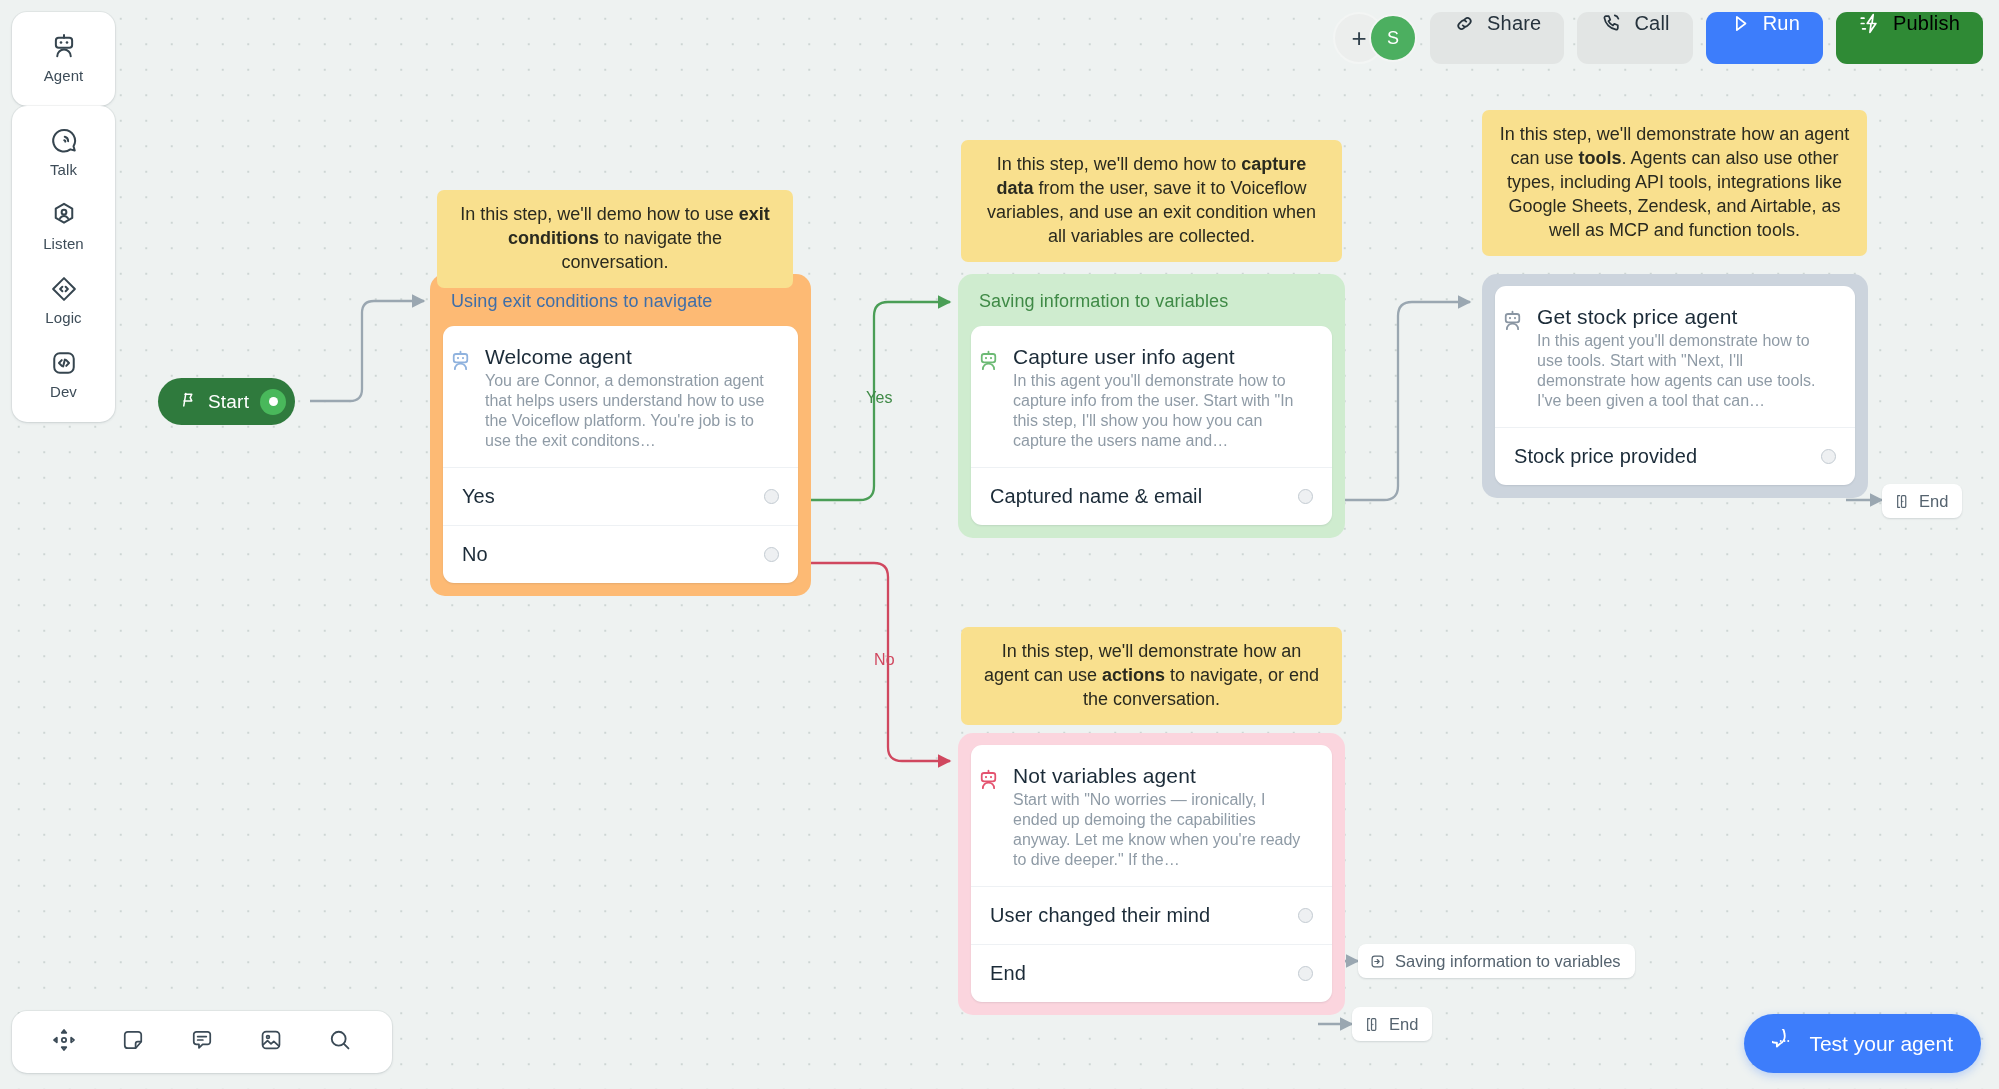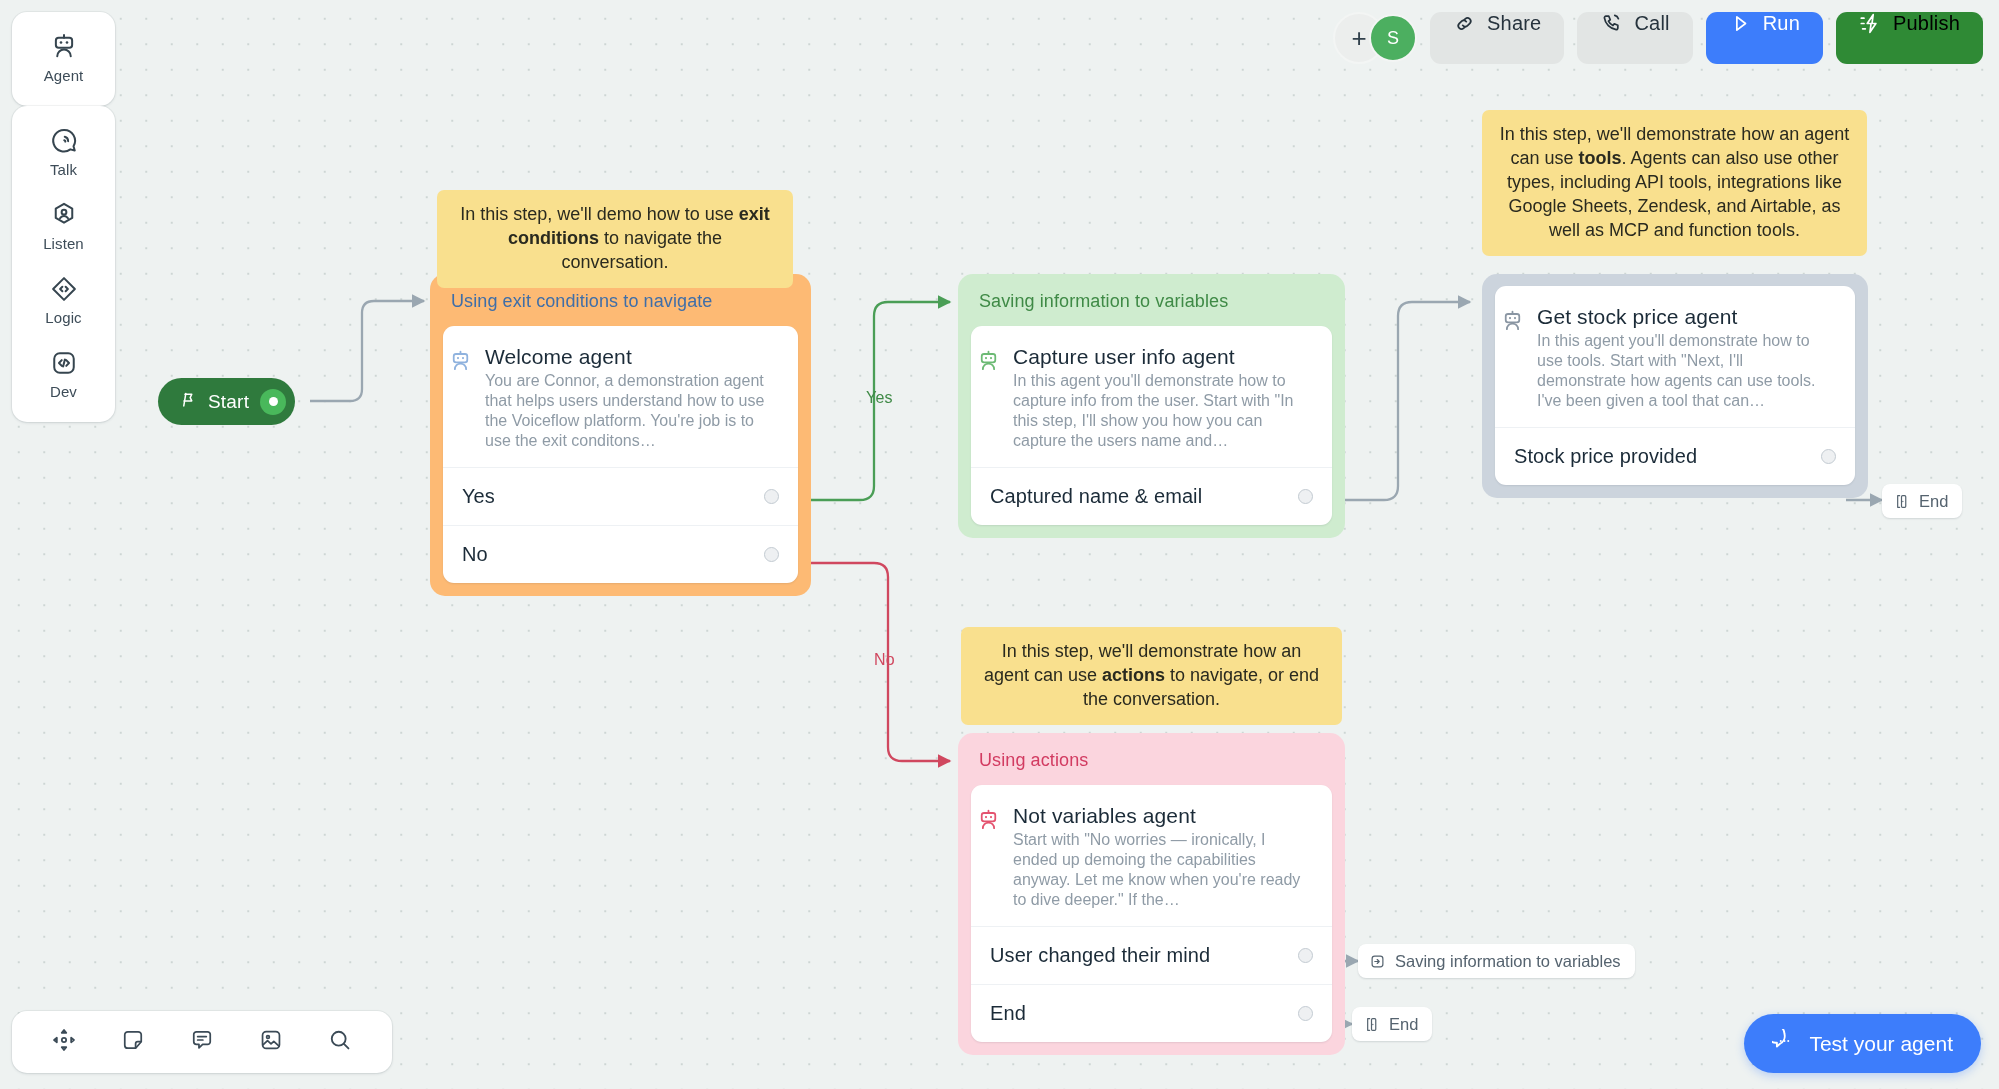--- a/index.html
+++ b/index.html
@@ -346,20 +346,23 @@
     <span>Start</span>
     <span class="start-port">
         <i></i>
       </span>
   </div>
 
   <div class="note" style="left:437px; top:190px; width:356px;">
     <span>In this step, we'll demo how to use <b>exit conditions</b> to navigate the conversation.</span>
   </div>
 
+  <div class="note" style="left:961px; top:140px; width:381px;">
+    <span>In this step, we'll demo how to <b>capture data</b> from the user, save it to Voiceflow variables, and use an exit condition when all variables are collected.</span>
+  </div>
 
   <div class="note" style="left:1482px; top:110px; width:385px;">
     <span>In this step, we'll demonstrate how an agent can use <b>tools</b>. Agents can also use other types, including API tools, integrations like Google Sheets, Zendesk, and Airtable, as well as MCP and function tools.</span>
   </div>
 
   <div class="note" style="left:961px; top:627px; width:381px;">
     <span>In this step, we'll demonstrate how an agent can use <b>actions</b> to navigate, or end the conversation.</span>
   </div>
 
   <div class="node" style="left:430px; top:274px; width:381px;">
@@ -441,21 +444,20 @@
         <div class="port-row">
           <span>Stock price provided</span>
           <span class="port-dot"></span>
         </div>
       </div>
     </div>
   </div>
 
   <div class="node" style="left:958px; top:733px; width:387px;">
     <div class="node-frame frame-pink">
-      <div class="node-title">Using actions</div>
       <div class="node-card">
         <div class="card-head">
           <span class="bot">
             <svg viewBox="0 0 24 24" width="25" height="25" fill="none" stroke="#e4536f" stroke-width="1.7" stroke-linecap="round" stroke-linejoin="round">
               <rect x="5.5" y="4.8" width="13" height="8" rx="2.2"></rect>
               <circle cx="9.6" cy="8.7" r="1.05" fill="#e4536f" stroke="none"></circle>
               <circle cx="14.4" cy="8.7" r="1.05" fill="#e4536f" stroke="none"></circle>
               <path d="M12 2.6v2.2"></path>
               <path d="M6.6 19.4a5.4 5.4 0 0 1 10.8 0"></path>
             </svg>

